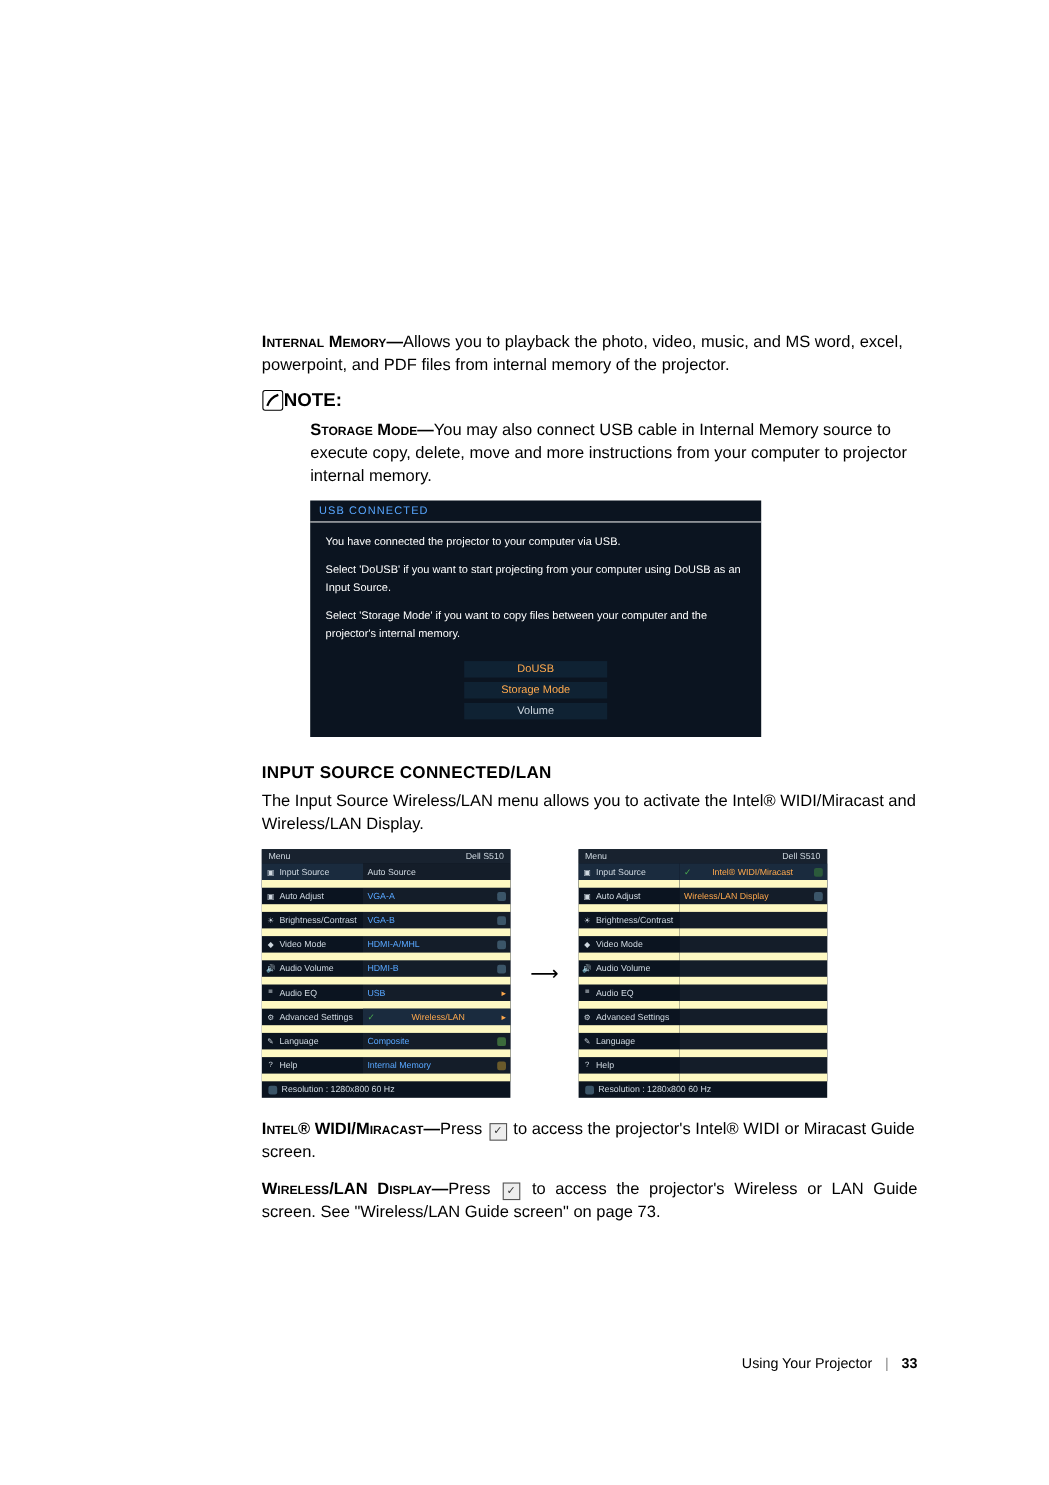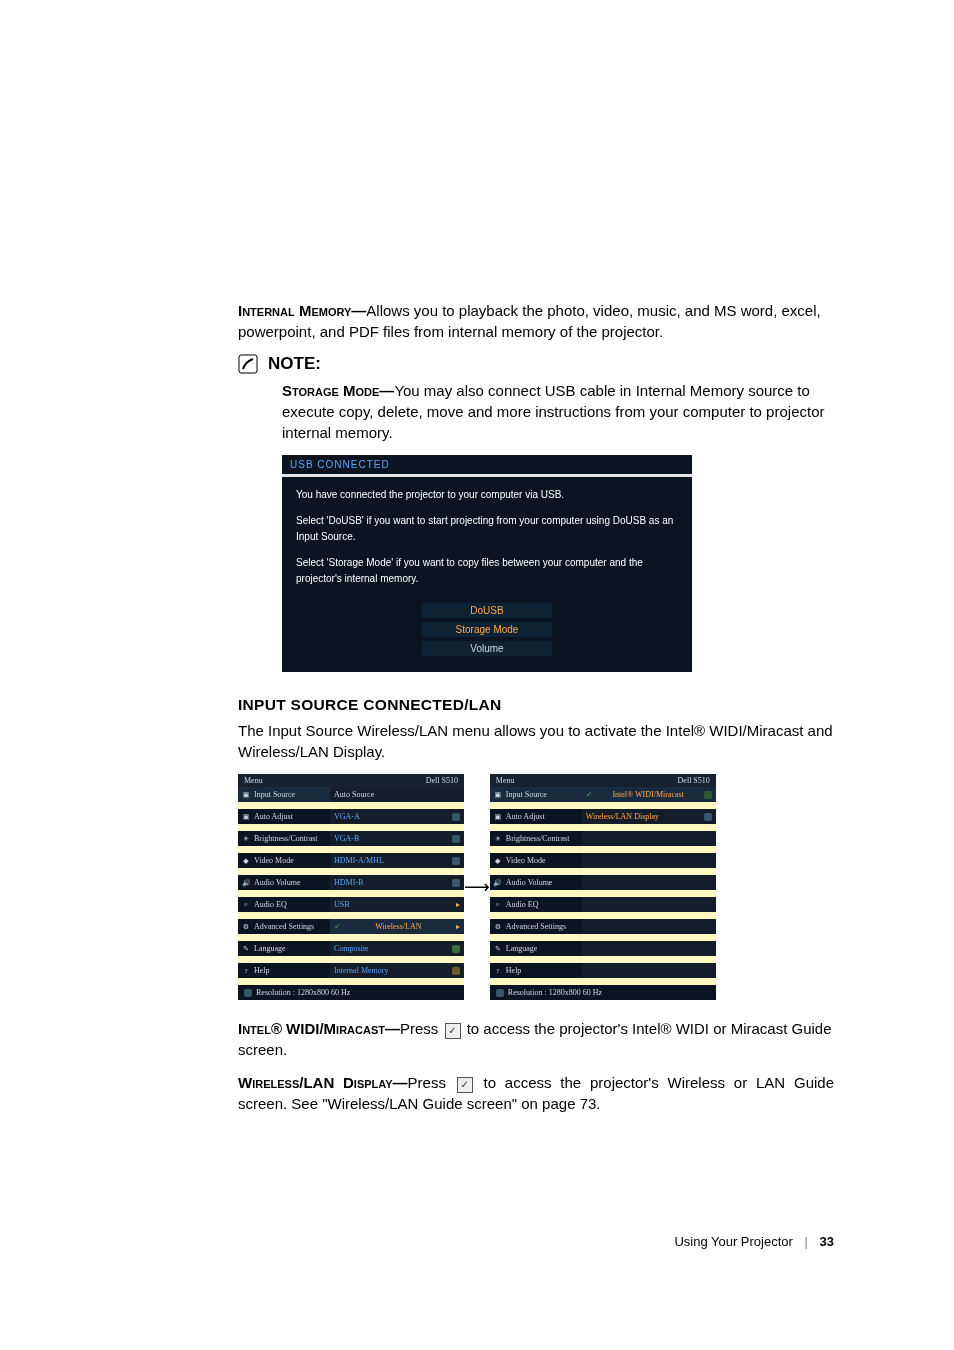--- a/index.html
+++ b/index.html
@@ -17,21 +17,20 @@
     font-size: 15px;
     line-height: 1.4;
     margin-bottom: 12px;
   }
   .sc {
     font-weight: bold;
   }
   .note-row {
     display: flex;
     align-items: center;
-    gap: 10px;
     margin: 6px 0 6px 0;
   }
   .note-icon {
     width: 20px;
     height: 20px;
   }
   .note-label {
     font-weight: bold;
     font-size: 17px;
   }
@@ -45,21 +44,21 @@
     font-size: 10px;
     margin-left: 44px;
     width: 410px;
     padding-bottom: 14px;
   }
   .usb-header {
     color: #58a7ff;
     padding: 4px 8px;
     font-size: 10px;
     letter-spacing: 1px;
-    border-bottom: 3px solid #e5e5e5;
+    border-bottom: 1px solid #e5e5e5;
   }
   .usb-body {
     padding: 10px 14px 4px 14px;
     line-height: 1.6;
   }
   .usb-body div { margin-bottom: 10px; }
   .usb-buttons {
     text-align: center;
   }
   .usb-btn {
@@ -77,22 +76,22 @@
     font-weight: bold;
     font-size: 15.5px;
     margin-top: 24px;
     margin-bottom: 6px;
     letter-spacing: .3px;
   }
   
   .osd-row {
     display: flex;
     align-items: center;
+    gap: 18px;
     margin: 8px 0 18px 0;
-    font-family: Liberation Serif, serif;
   }
   .osd {
     width: 226px;
     background: #0b1420;
     color: #cfd8e0;
     font-size: 8px;
   }
   .osd-top {
     display: flex;
     justify-content: space-between;

